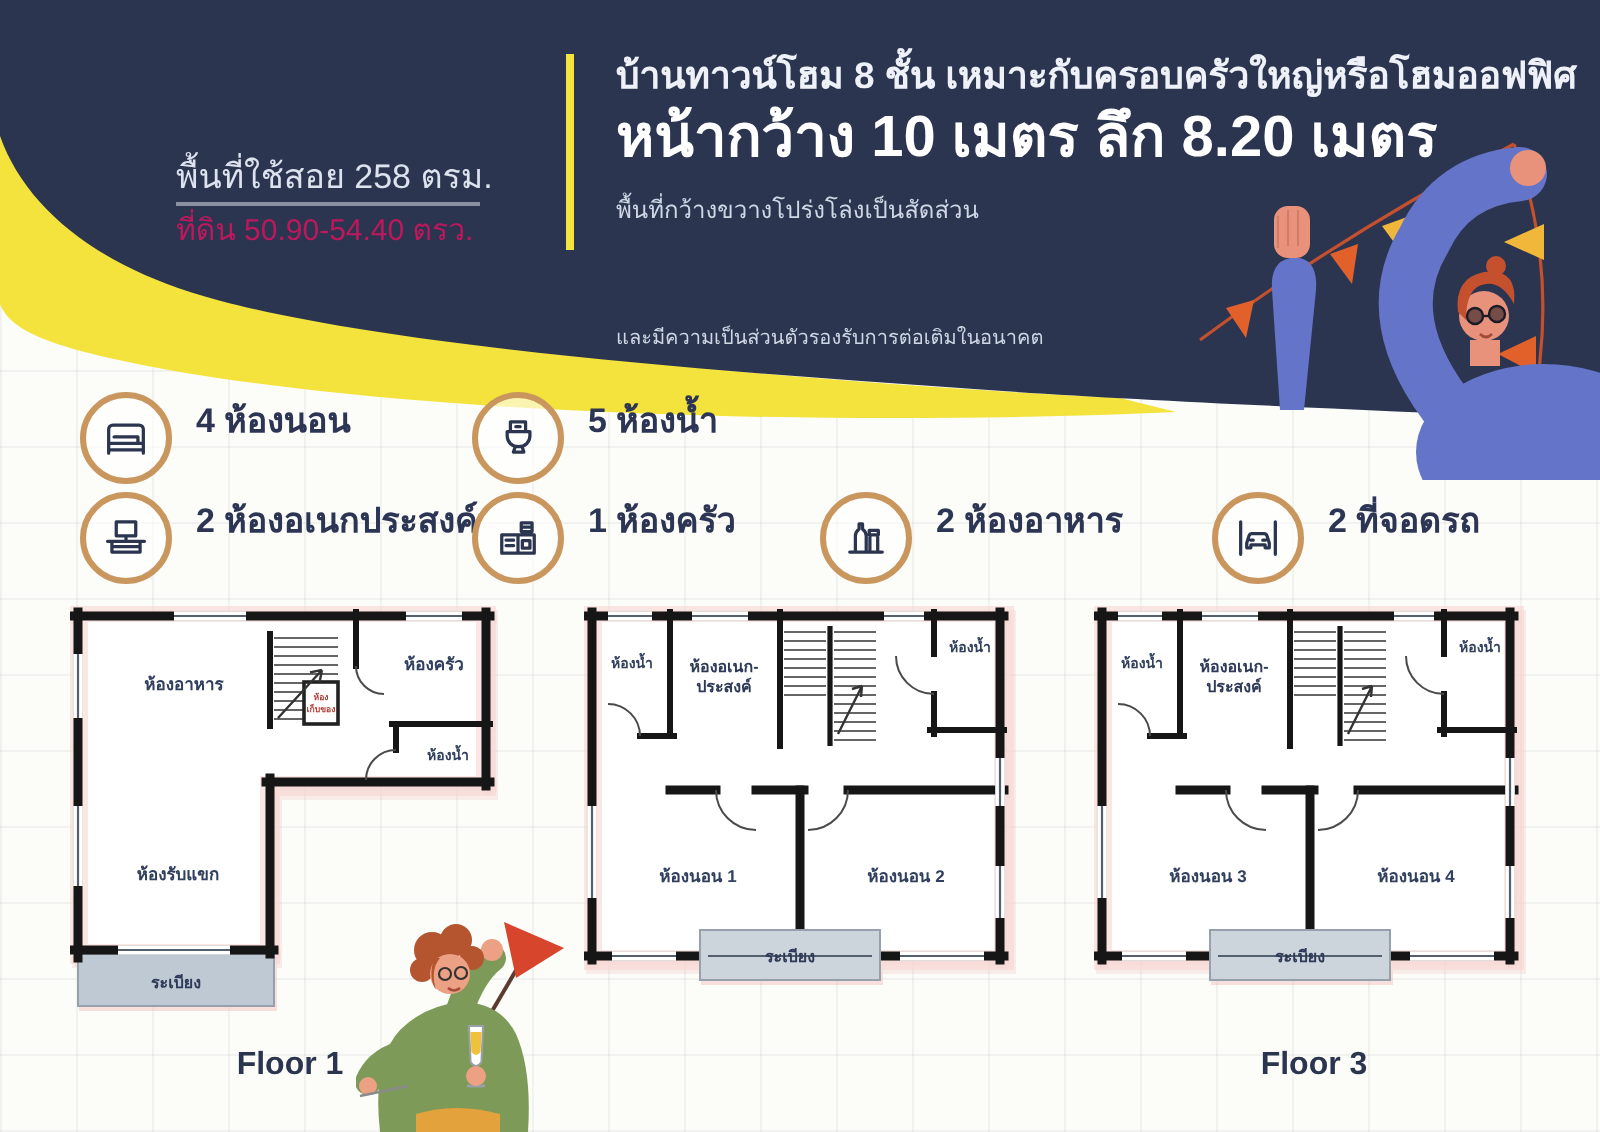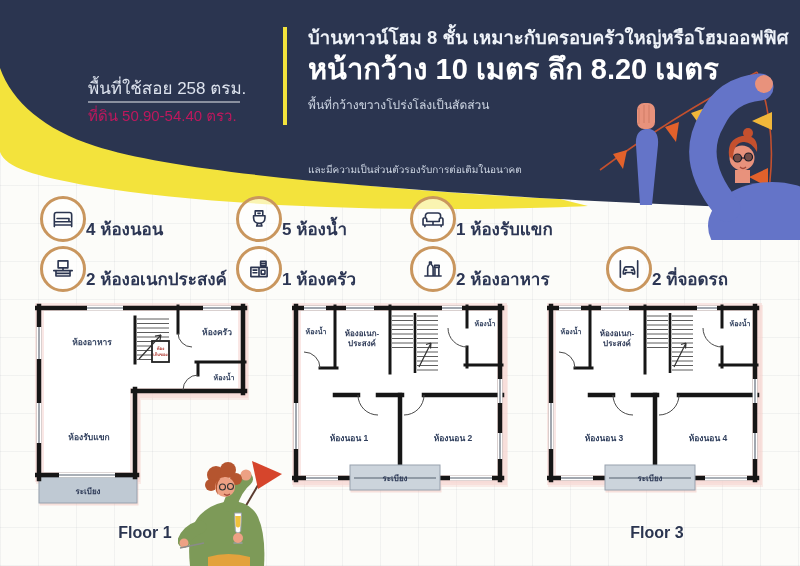--- a/index.html
+++ b/index.html
@@ -16,21 +16,21 @@
   .type-title .t-white{color:#ffffff;margin-left:10px;}
   .area-text{left:88px;top:79px;font-size:17px;color:#dde3ee;font-weight:500;}
   .h-divider{position:absolute;left:88px;top:101px;width:152px;height:2px;background:rgba(255,255,255,.45);}
   .land-text{left:88px;top:107px;font-size:15px;color:#be185d;font-weight:500;}
   .v-divider{position:absolute;left:283px;top:27px;width:4px;height:98px;background:#f3e33c;}
   .tagline{left:308px;top:27px;font-size:18.5px;font-weight:600;color:#eef2f8;}
   .headline{left:308px;top:52px;font-size:29px;font-weight:800;color:#ffffff;}
   .desc1{left:308px;top:98px;font-size:12px;color:#cfd7e4;}
   .desc2{left:308px;top:116px;font-size:10px;color:#cfd7e4;margin-top:48px;}
 
-  .amenity{position:absolute;display:flex;align-items:flex-end;}
+  .amenity{position:absolute;display:flex;align-items:flex-start;gap:12px;}
   .a0{left:40px;top:196px;} .a1{left:236px;top:196px;} .a2{left:410px;top:196px;}
   .a3{left:40px;top:246px;} .a4{left:236px;top:246px;} .a5{left:410px;top:246px;}
   .a6{left:606px;top:246px;}
   .a-circle{width:46px;height:46px;border:3px solid #c9965e;border-radius:50%;
     display:flex;align-items:center;justify-content:center;box-sizing:border-box;background:rgba(255,255,255,.6);}
   .a-circle svg{stroke:#2b3550;fill:none;stroke-width:1.5;stroke-linecap:round;stroke-linejoin:round;}
   .a-label{font-size:17px;font-weight:600;color:#2c3654;white-space:nowrap;}
 
   .plan{position:absolute;top:303px;filter:drop-shadow(1.5px 2px 0 rgba(236,160,150,.30));}
   .p1{left:35px;} .p2{left:292px;} .p3{left:547px;}
@@ -110,28 +110,20 @@
     </span>
     <span class="a-label">4 ห้องนอน</span>
   </div>
   <div class="amenity a1">
     <span class="a-circle">
       <svg width="26" height="26" viewBox="0 0 24 24">
           <path d="M8.5 4.5 h7 v4.5 h-7 z M11 6.8 h2 M7 9 h10.5 v2 c0 3-2.3 5-5.2 5 c-3 0-5.3-2-5.3-5 z M10.7 16 l-.8 2.5 h4.8 l-.8-2.5"></path>
         </svg>
     </span>
     <span class="a-label">5 ห้องน้ำ</span>
-  </div>
-  <div class="amenity a2">
-    <span class="a-circle">
-      <svg width="26" height="26" viewBox="0 0 24 24">
-          <path d="M5 10.5 V9 a2.5 2.5 0 0 1 2.5-2.5 h9 A2.5 2.5 0 0 1 19 9 v1.5 M2.8 17.5 V12.6 a1.7 1.7 0 0 1 3.4 0 v1.7 h11.6 v-1.7 a1.7 1.7 0 0 1 3.4 0 V17.5 z M4.5 17.5 v1.5 M19.5 17.5 v1.5 M12 14.3 v3"></path>
-        </svg>
-    </span>
-    <span class="a-label">1 ห้องรับแขก</span>
   </div>
   <div class="amenity a3">
     <span class="a-circle">
       <svg width="26" height="26" viewBox="0 0 24 24">
           <path d="M7.5 4.5 h9 v6.5 h-9 z M12 11 v2.5 M3.5 13.5 h17 M5.5 13.5 h13 v5 h-13 z M5.5 16 h13"></path>
         </svg>
     </span>
     <span class="a-label">2 ห้องอเนกประสงค์</span>
   </div>
   <div class="amenity a4">

